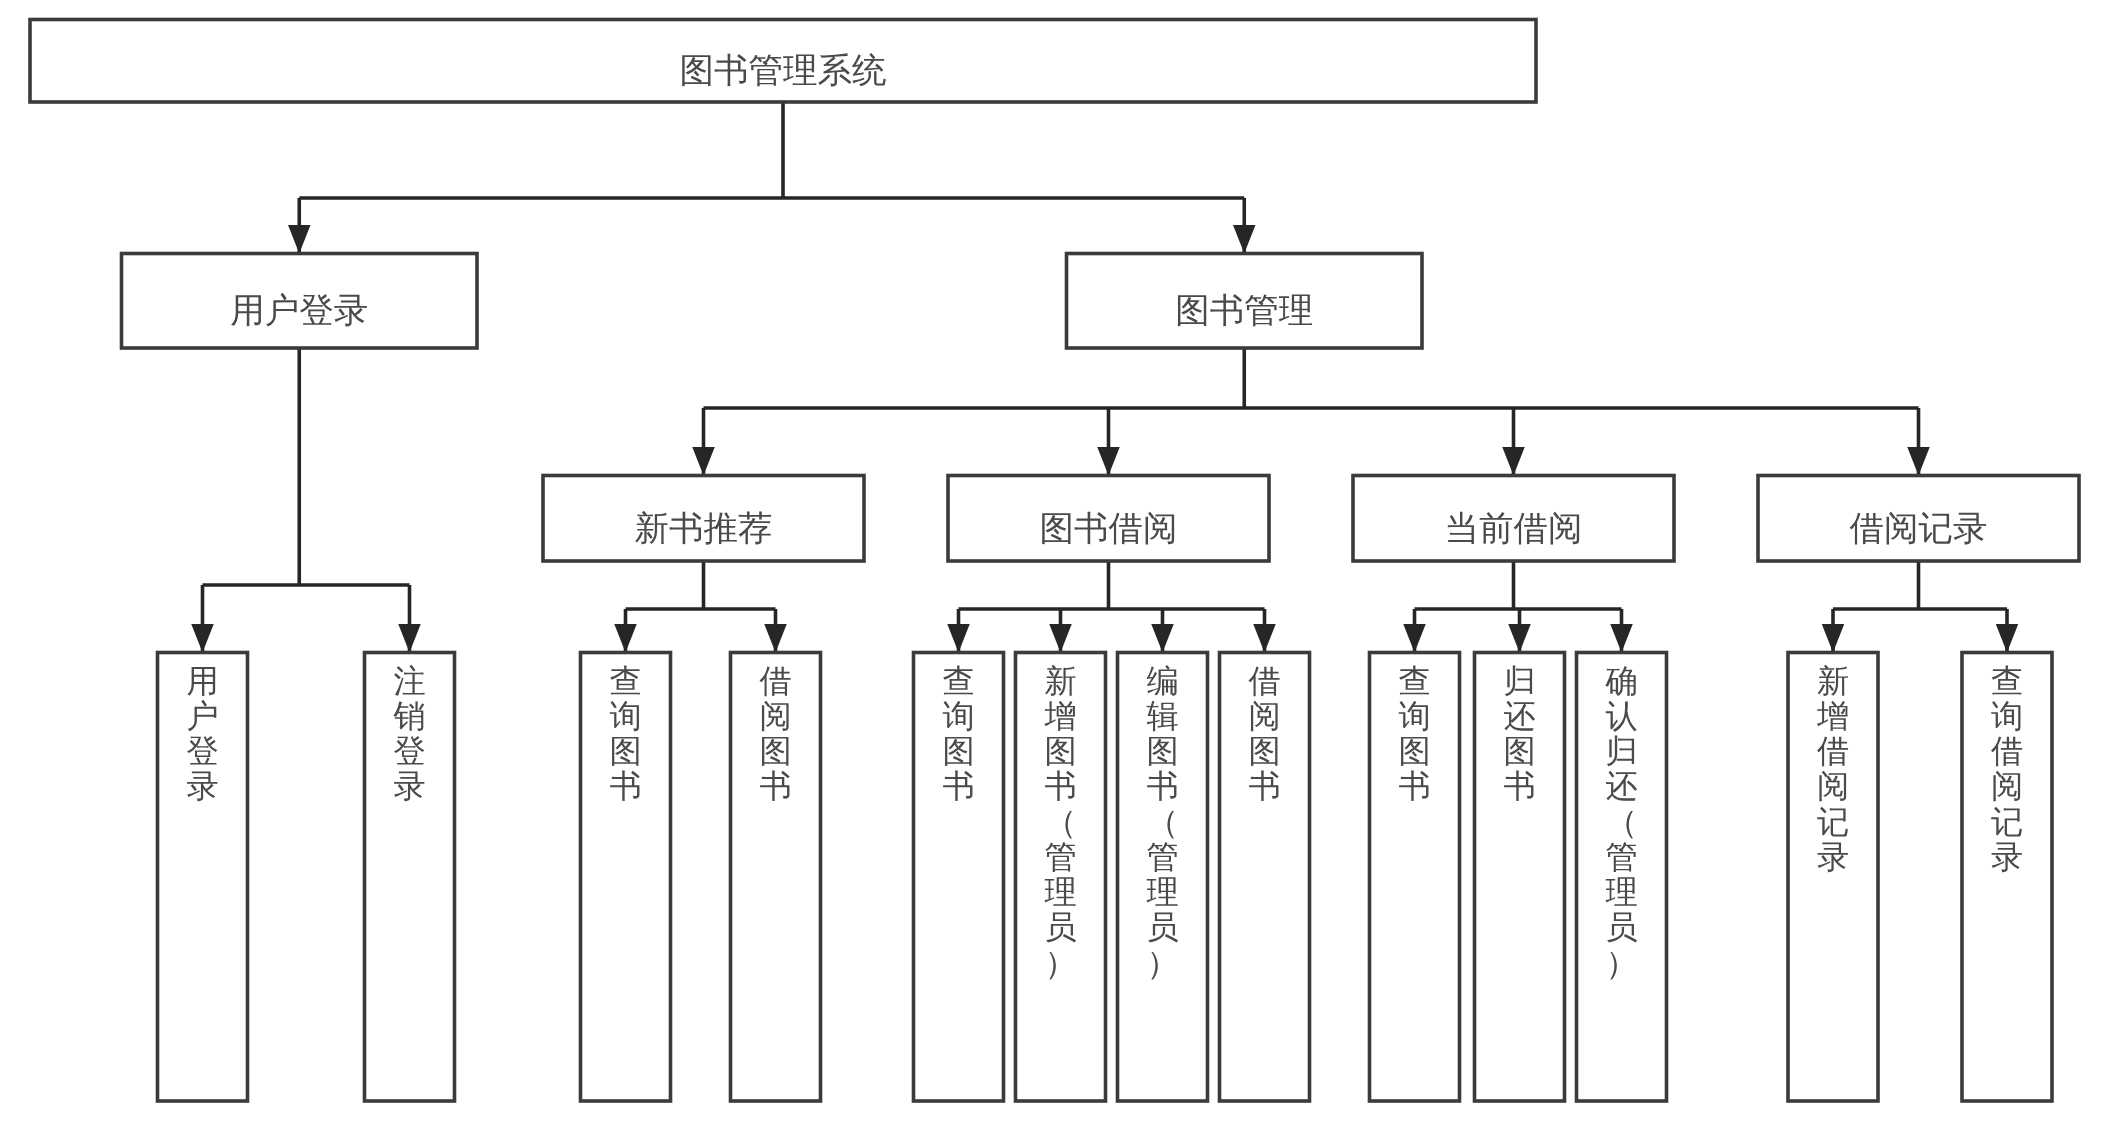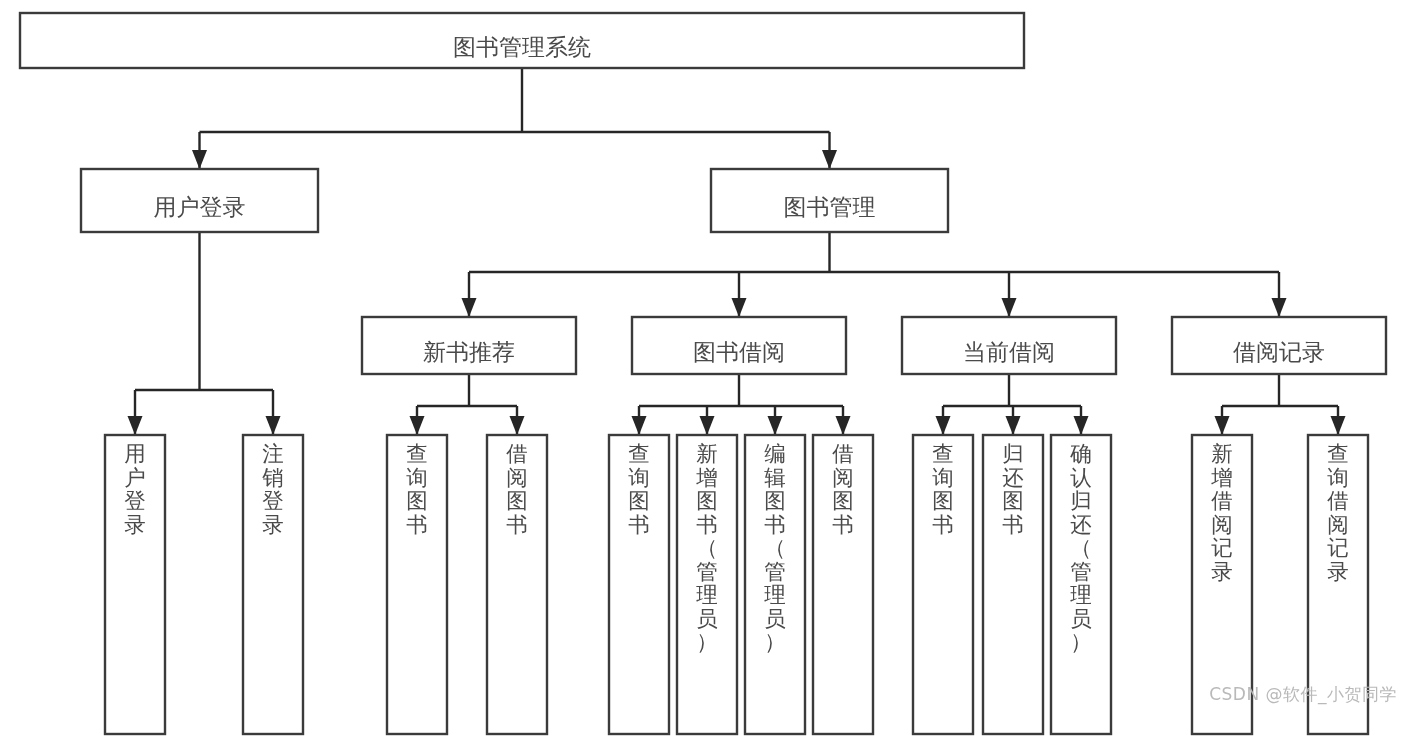--- a/index.html
+++ b/index.html
@@ -200,14 +200,13 @@
           <rect x="1192" y="435" width="60" height="299" class="node-rect"></rect>
           <text x="1222" y="455" class="node-label" font-size="21.5" text-anchor="middle"><tspan x="1222" dy="0">新</tspan><tspan x="1222" dy="23.5">增</tspan><tspan x="1222" dy="23.5">借</tspan><tspan x="1222" dy="23.5">阅</tspan><tspan x="1222" dy="23.5">记</tspan><tspan x="1222" dy="23.5">录</tspan></text>
         </g>
         <g>
           <rect x="1308" y="435" width="60" height="299" class="node-rect"></rect>
           <text x="1338" y="455" class="node-label" font-size="21.5" text-anchor="middle"><tspan x="1338" dy="0">查</tspan><tspan x="1338" dy="23.5">询</tspan><tspan x="1338" dy="23.5">借</tspan><tspan x="1338" dy="23.5">阅</tspan><tspan x="1338" dy="23.5">记</tspan><tspan x="1338" dy="23.5">录</tspan></text>
         </g>
       </g>
   </svg>
 
-  <div class="watermark">CSDN @软件_小贺同学</div>
 </div>
 
 </body></html>

